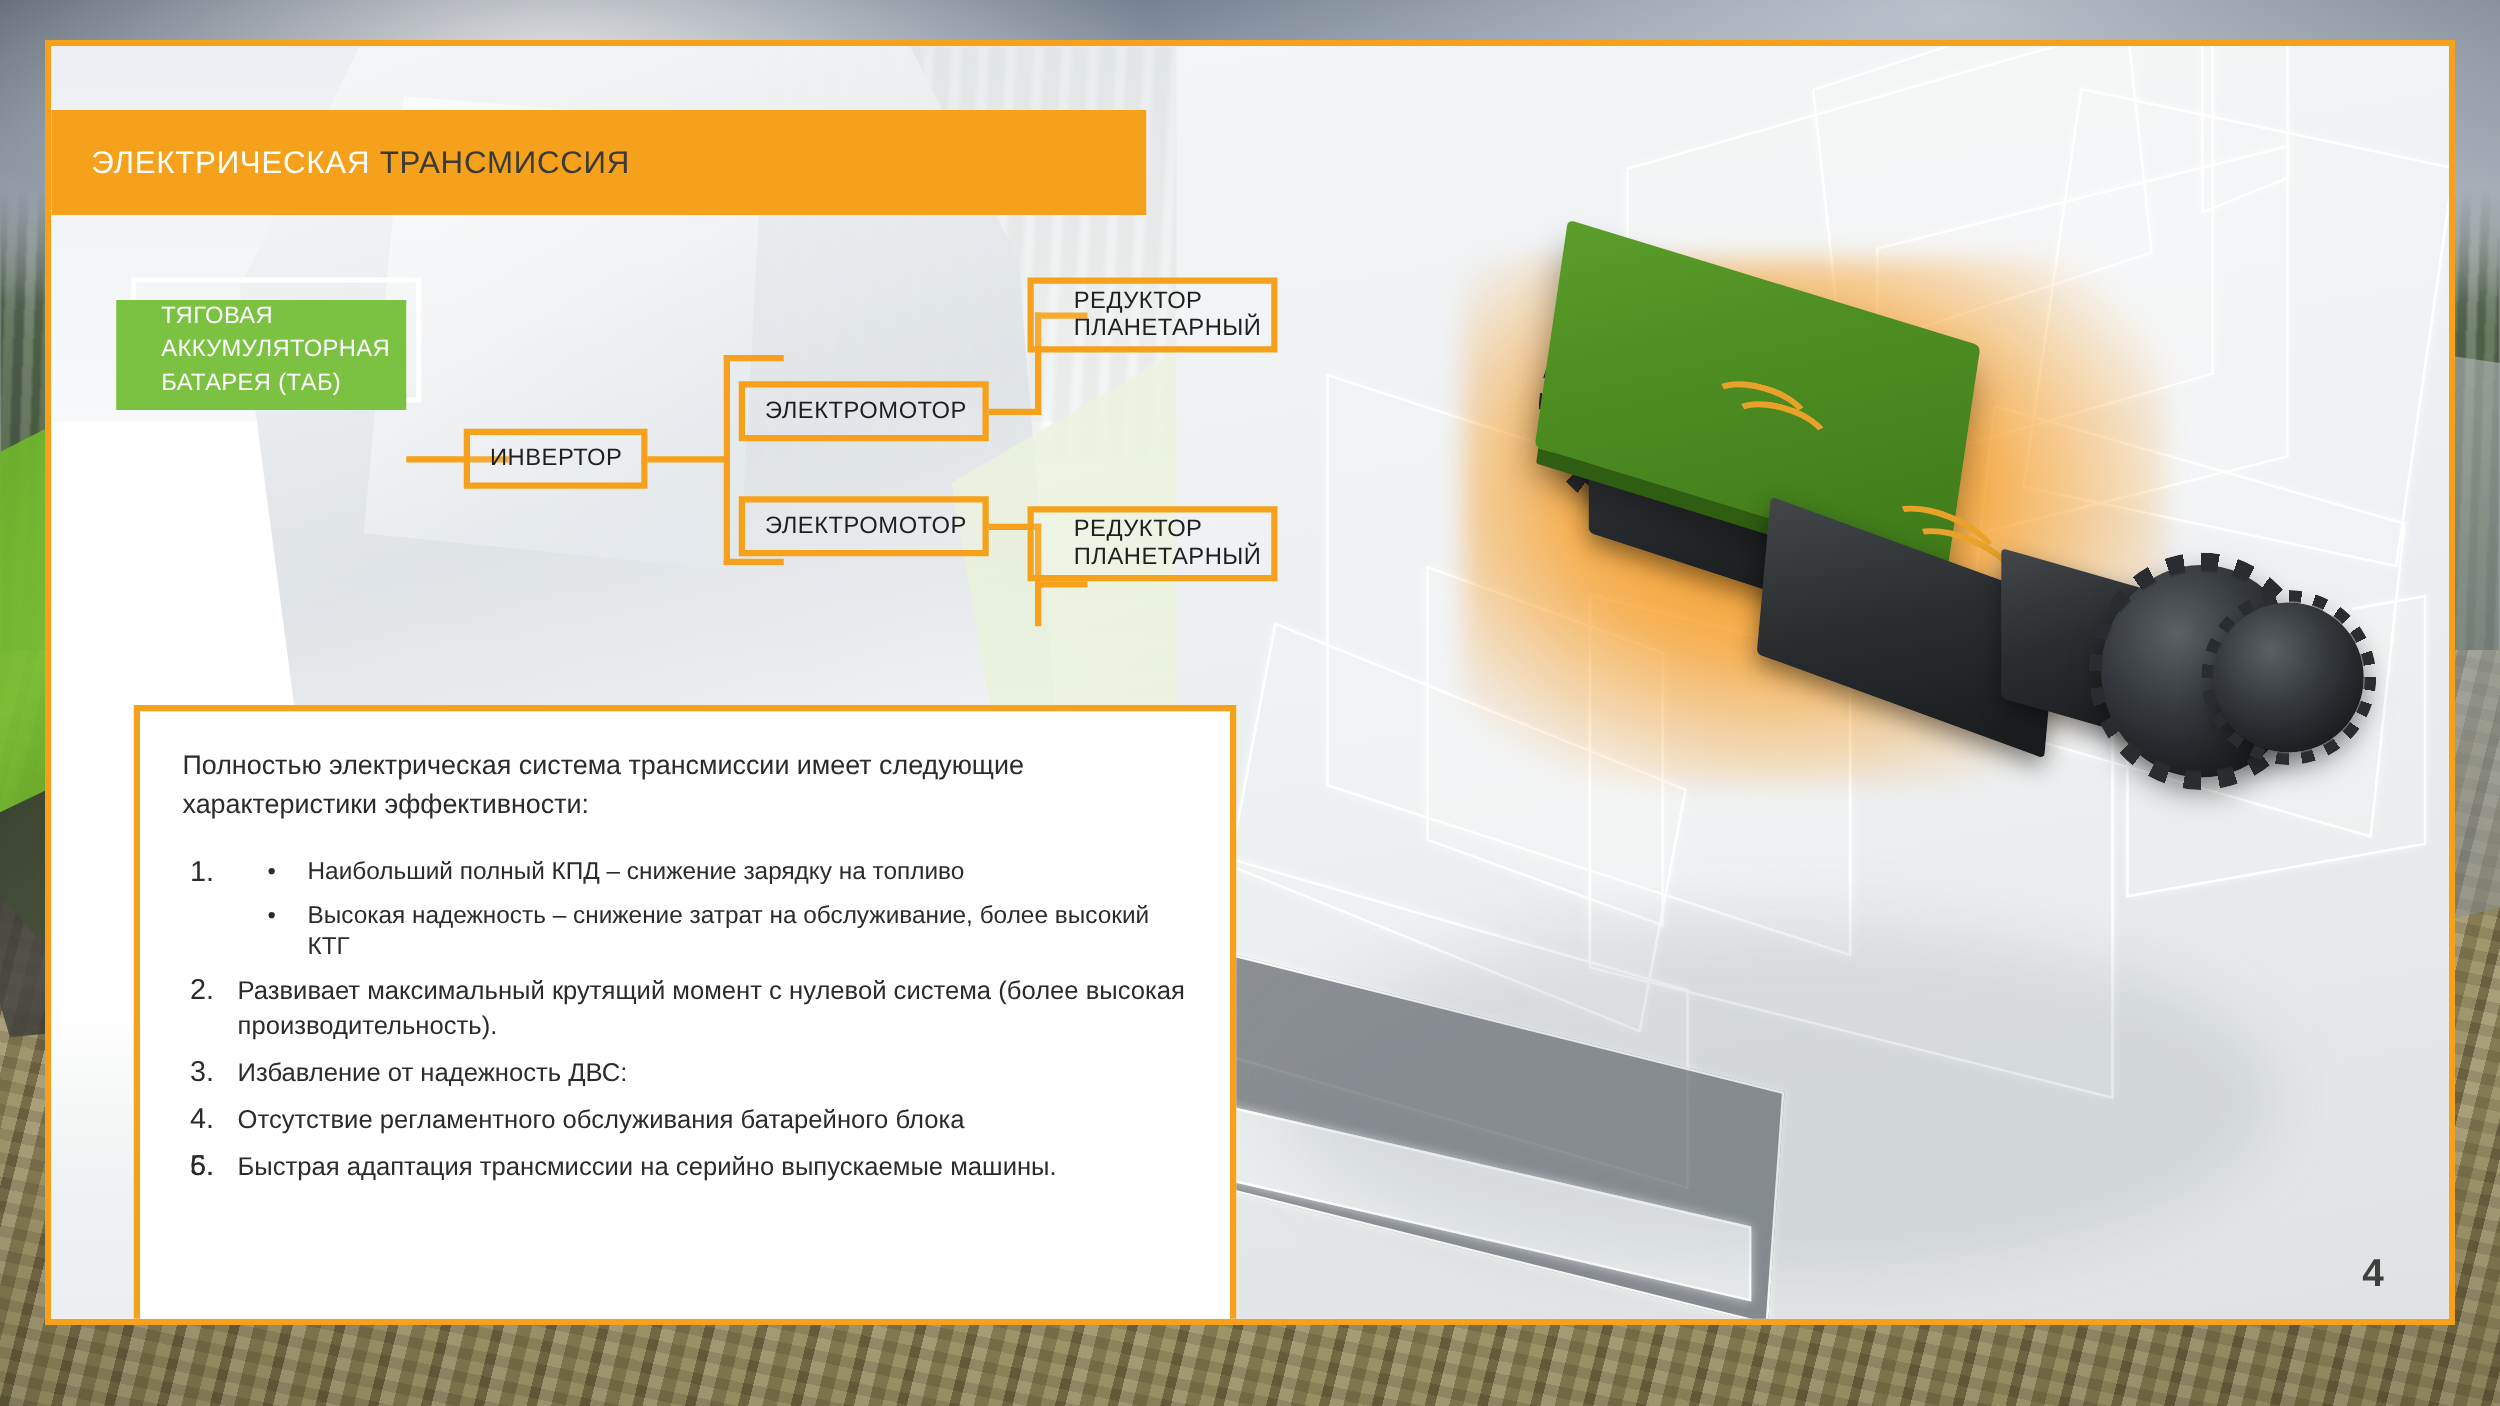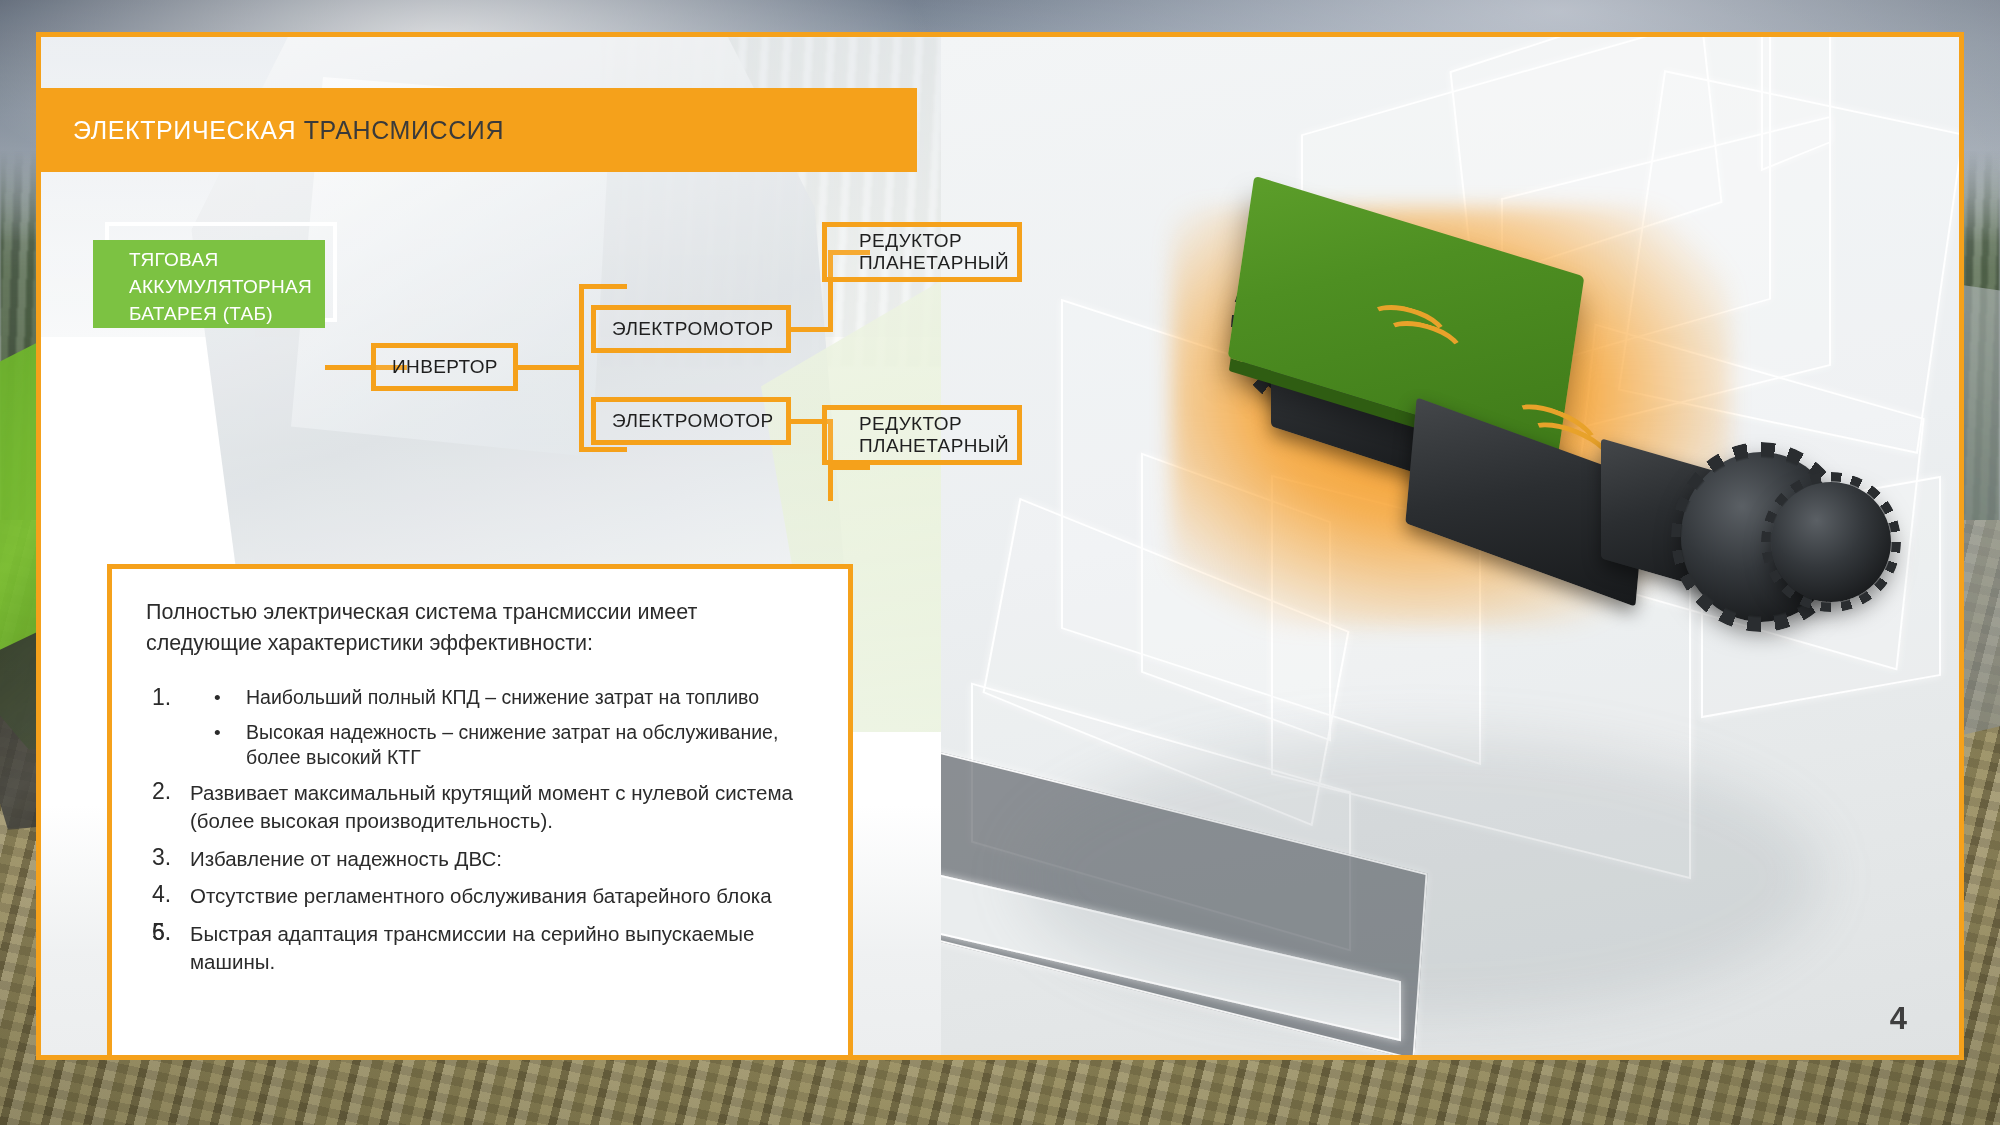--- a/index.html
+++ b/index.html
@@ -178,35 +178,35 @@
     background:rgba(255,255,255,.10);
     display:flex; align-items:center;
     font-size:19px; color:#1f1f1f; letter-spacing:.4px;
   }
   .node span { padding-left:16px; line-height:1.18; }
 
   #node-battery {
     position:absolute;
     background:#7CC242;
     border:none;
-    display:flex; align-items:flex-end;
+    display:flex; align-items:flex-start;
     color:#ffffff; font-size:19px; letter-spacing:.3px;
   }
   #node-battery span { padding-left:18px; line-height:1.42; }
   .batt-shadow {
     position:absolute;
     border:4px solid #ffffff;
     background:transparent;
   }
 
   .conn { position:absolute; background:#F5A11B; }
 
   
   #text-panel {
-    position:absolute; left:66px; top:527px; width:746px; height:517px;
+    position:absolute; left:66px; top:527px; width:882px; height:517px;
     background:#ffffff; border:5px solid #F5A11B;
     z-index:15;
     padding:28px 34px 0 34px;
   }
   #intro {
     font-size:21.5px; color:#2b2b2b; line-height:1.45; font-weight:400;
   }
   ol.main-list { list-style:none; margin-top:26px; }
   ol.main-list > li {
     position:relative; padding-left:44px; margin-bottom:3px;
@@ -350,21 +350,21 @@
   <div id="text-panel">
     <p id="intro">Полностью электрическая система трансмиссии имеет следующие характеристики эффективности:</p>
 
     <ol class="main-list">
 
       <li>
         <span class="num">1.</span>
         <ul class="sub-list">
           <li>
             <span class="dot">•</span>
-            <span>Наибольший полный КПД – снижение затрат на топливо</span>
+            <span>Наибольший полный КПД – снижение зарядку на топливо</span>
           </li>
           <li>
             <span class="dot">•</span>
             <span>Высокая надежность – снижение затрат на обслуживание, более высокий КТГ</span>
           </li>
         </ul>
       </li>
 
       <li class="tight">
         <span class="num">2.</span>

